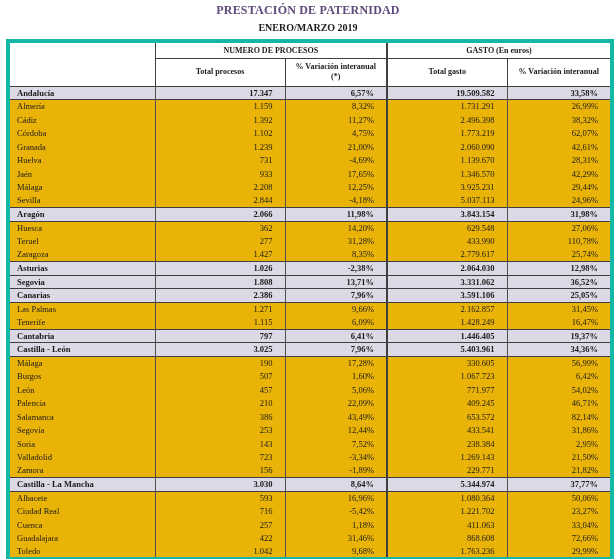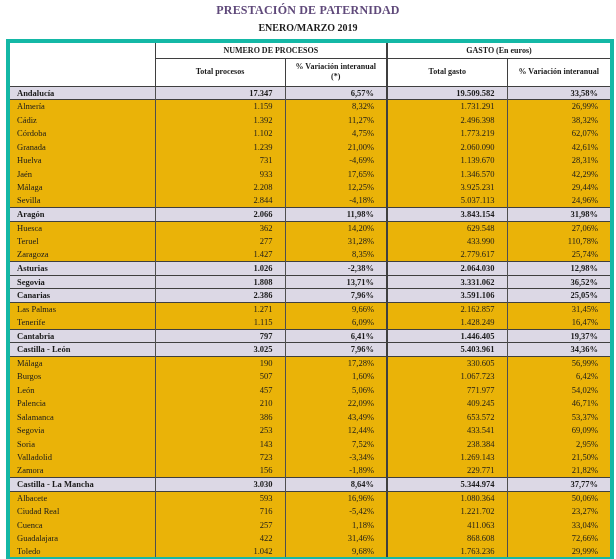--- a/index.html
+++ b/index.html
@@ -273,28 +273,28 @@
           <td class="num">210</td>
           <td class="num">22,09%</td>
           <td class="num gsep">409.245</td>
           <td class="num">46,71%</td>
         </tr>
         <tr class="province">
           <td class="lbl">Salamanca</td>
           <td class="num">386</td>
           <td class="num">43,49%</td>
           <td class="num gsep">653.572</td>
-          <td class="num">53,37%</td>
+          <td class="num">82,14%</td>
         </tr>
         <tr class="province">
           <td class="lbl">Segovia</td>
           <td class="num">253</td>
           <td class="num">12,44%</td>
           <td class="num gsep">433.541</td>
-          <td class="num">69,09%</td>
+          <td class="num">31,86%</td>
         </tr>
         <tr class="province">
           <td class="lbl">Soria</td>
           <td class="num">143</td>
           <td class="num">7,52%</td>
           <td class="num gsep">238.384</td>
           <td class="num">2,95%</td>
         </tr>
         <tr class="province">
           <td class="lbl">Valladolid</td>

